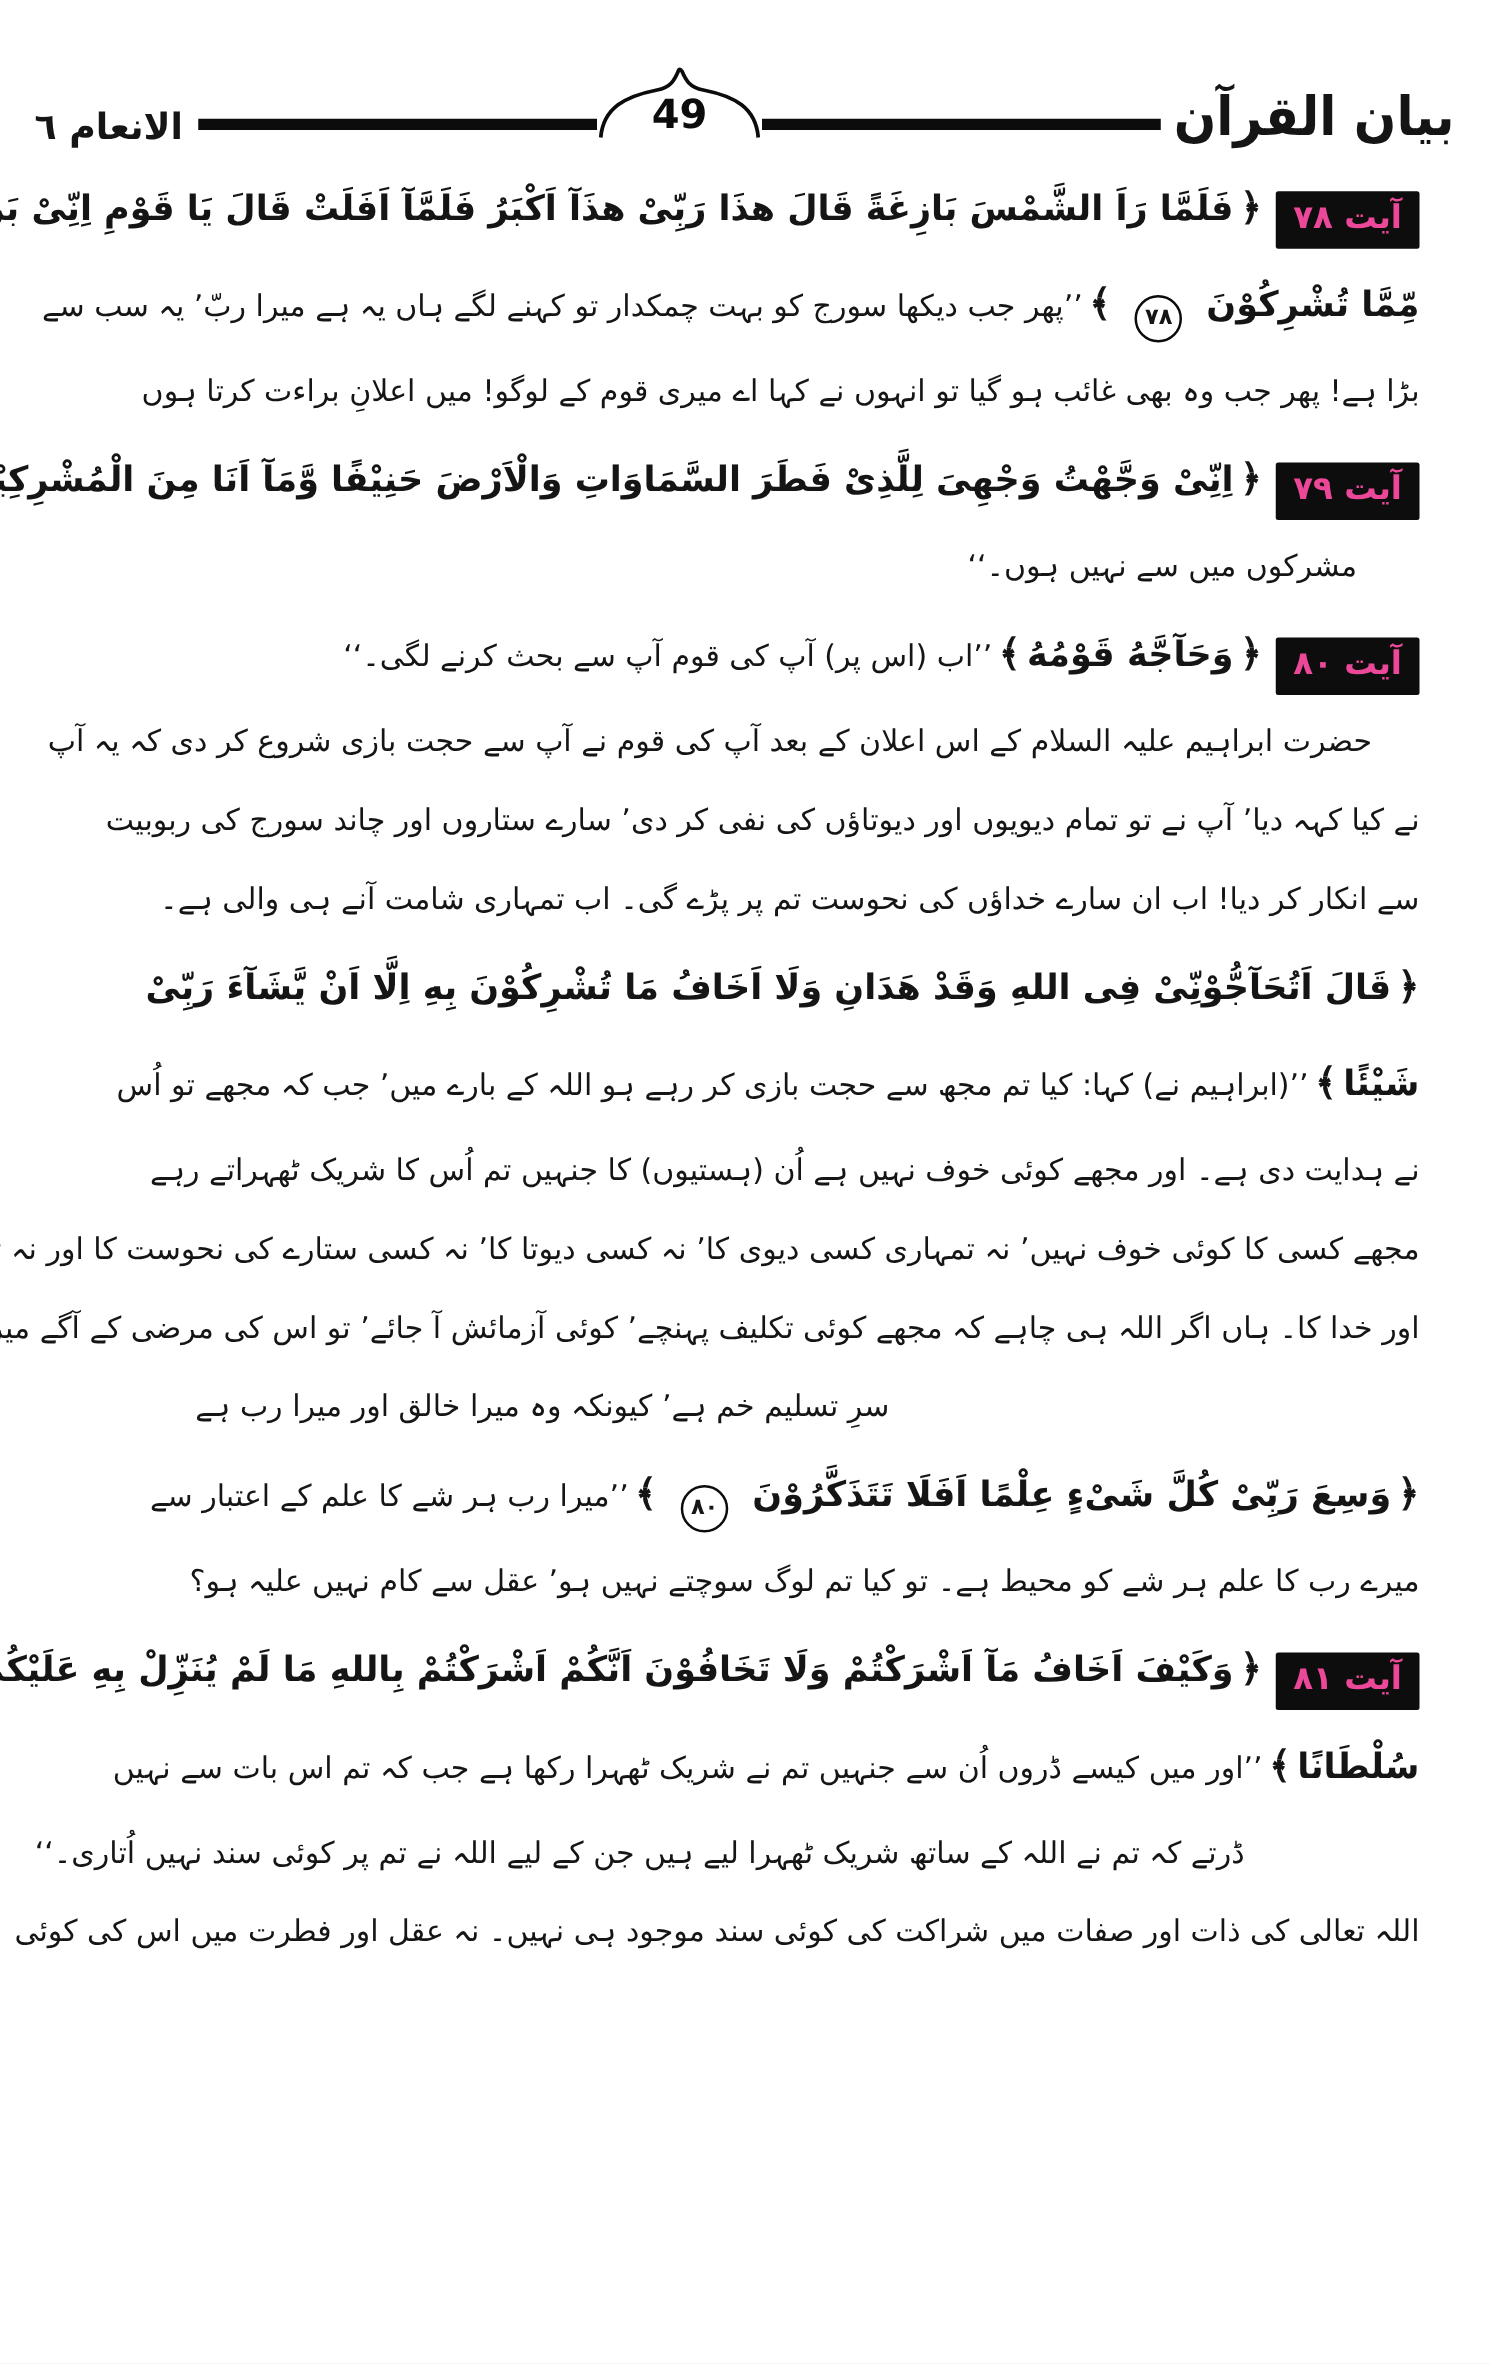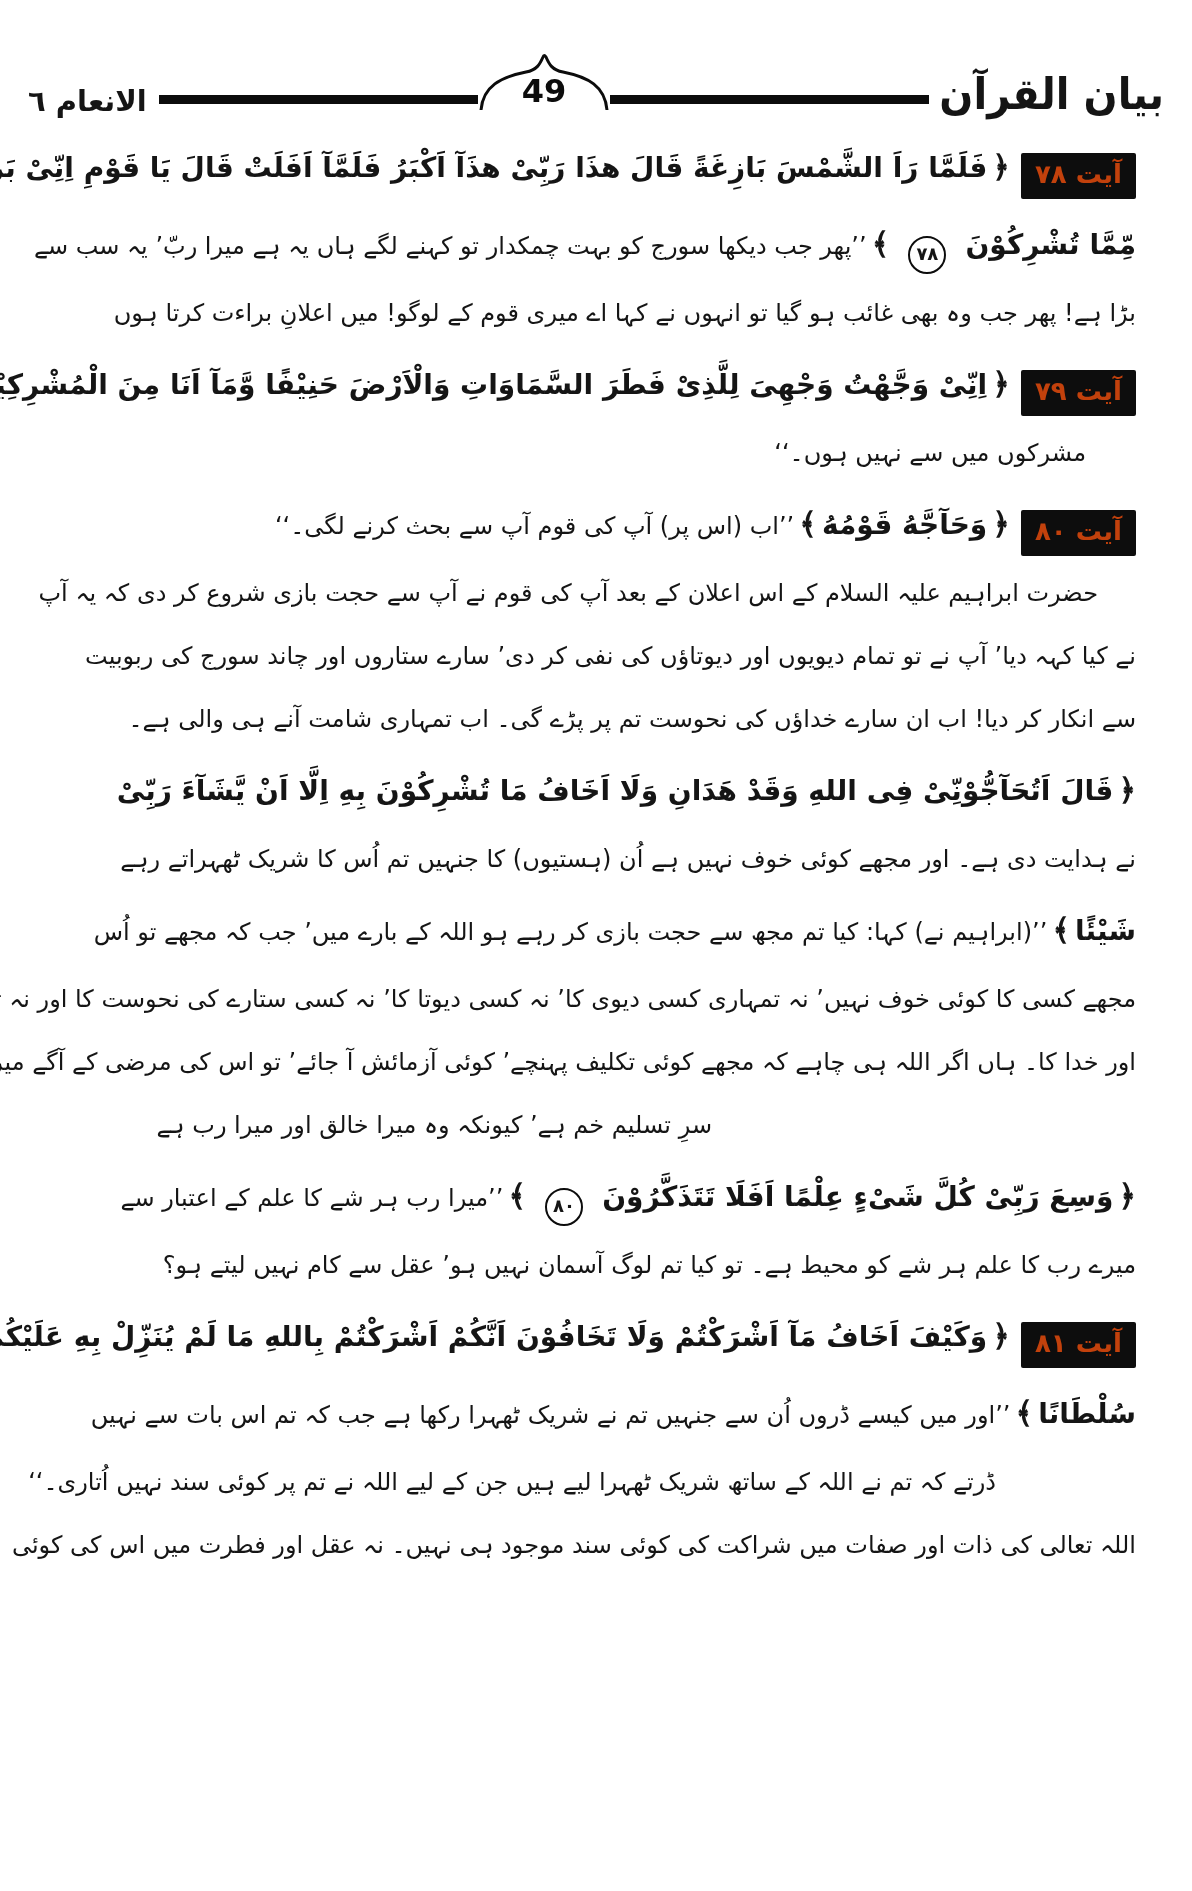--- a/index.html
+++ b/index.html
@@ -77,21 +77,21 @@
     text-align:center;
     line-height:31px;
     font-size:18px;
     font-weight:bold;
     vertical-align:-6px;
     margin:0 14px;
   }
   .ayah-marker{
     display:inline-block;
     background:#0d0d0d;
-    color:#c2410c;
+    color:#ec4899;
     font-size:26px;
     font-weight:bold;
     line-height:1;
     padding:8px 14px 12px 14px;
     margin-left:6px;
     border-radius:2px;
     vertical-align:-6px;
   }
   .indent-sm{padding-right:50px;}
   .indent-md{padding-right:140px;}
@@ -120,26 +120,26 @@
       <div class="line tall"><span class="ayah-marker">آیت ۷۸</span> <span class="seg-orn">﴿</span> <span class="seg-arabic">فَلَمَّا رَاَ الشَّمْسَ بَازِغَةً قَالَ هذَا رَبِّیْ هذَآ اَكْبَرُ فَلَمَّآ اَفَلَتْ قَالَ یَا قَوْمِ اِنِّیْ بَرِیْءٌ</span></div>
       <div class="line tall"><span class="seg-arabic">مِّمَّا تُشْرِكُوْنَ</span> <span class="seg-circ">۷۸</span> <span class="seg-orn">﴾</span> <span class="seg-urdu">’’پھر جب دیکھا سورج کو بہت چمکدار تو کہنے لگے ہاں یہ ہے میرا ربّ’ یہ سب سے</span></div>
       <div class="line"><span class="seg-urdu">بڑا ہے! پھر جب وہ بھی غائب ہو گیا تو انہوں نے کہا اے میری قوم کے لوگو! میں اعلانِ براءت کرتا ہوں</span></div>
       <div class="line tall"><span class="ayah-marker">آیت ۷۹</span> <span class="seg-orn">﴿</span> <span class="seg-arabic">اِنِّیْ وَجَّهْتُ وَجْهِیَ لِلَّذِیْ فَطَرَ السَّمَاوَاتِ وَالْاَرْضَ حَنِیْفًا وَّمَآ اَنَا مِنَ الْمُشْرِكِیْنَ</span>  </div>
       <div class="line indent-sm"><span class="seg-urdu">مشرکوں میں سے نہیں ہوں۔‘‘</span></div>
       <div class="line tall"><span class="ayah-marker">آیت ۸۰</span> <span class="seg-orn">﴿</span> <span class="seg-arabic">وَحَآجَّهُ قَوْمُهُ</span> <span class="seg-orn">﴾</span> <span class="seg-urdu">’’اب (اس پر) آپ کی قوم آپ سے بحث کرنے لگی۔‘‘</span></div>
       <div class="line para-indent"><span class="seg-urdu">حضرت ابراہیم علیہ السلام کے اس اعلان کے بعد آپ کی قوم نے آپ سے حجت بازی شروع کر دی کہ یہ آپ</span></div>
       <div class="line"><span class="seg-urdu">نے کیا کہہ دیا’ آپ نے تو تمام دیویوں اور دیوتاؤں کی نفی کر دی’ سارے ستاروں اور چاند سورج کی ربوبیت</span></div>
       <div class="line"><span class="seg-urdu">سے انکار کر دیا! اب ان سارے خداؤں کی نحوست تم پر پڑے گی۔ اب تمہاری شامت آنے ہی والی ہے۔</span></div>
       <div class="line tall"><span class="seg-orn">﴿</span> <span class="seg-arabic">قَالَ اَتُحَآجُّوْنِّیْ فِی اللهِ وَقَدْ هَدَانِ وَلَا اَخَافُ مَا تُشْرِكُوْنَ بِهِ اِلَّا اَنْ یَّشَآءَ رَبِّیْ</span></div>
+      <div class="line tall"><span class="seg-arabic">شَیْئًا</span> <span class="seg-orn">﴾</span> <span class="seg-urdu">’’(ابراہیم نے) کہا: کیا تم مجھ سے حجت بازی کر رہے ہو اللہ کے بارے میں’ جب کہ مجھے تو اُس</span></div>
       <div class="line"><span class="seg-urdu">نے ہدایت دی ہے۔ اور مجھے کوئی خوف نہیں ہے اُن (ہستیوں) کا جنہیں تم اُس کا شریک ٹھہراتے رہے</span></div>
-      <div class="line tall"><span class="seg-arabic">شَیْئًا</span> <span class="seg-orn">﴾</span> <span class="seg-urdu">’’(ابراہیم نے) کہا: کیا تم مجھ سے حجت بازی کر رہے ہو اللہ کے بارے میں’ جب کہ مجھے تو اُس</span></div>
       <div class="line"><span class="seg-urdu">مجھے کسی کا کوئی خوف نہیں’ نہ تمہاری کسی دیوی کا’ نہ کسی دیوتا کا’ نہ کسی ستارے کی نحوست کا اور نہ تمہارے کسی</span></div>
       <div class="line"><span class="seg-urdu">اور خدا کا۔ ہاں اگر اللہ ہی چاہے کہ مجھے کوئی تکلیف پہنچے’ کوئی آزمائش آ جائے’ تو اس کی مرضی کے آگے میرا بھی</span></div>
       <div class="line indent-lg"><span class="seg-urdu">سرِ تسلیم خم ہے’ کیونکہ وہ میرا خالق اور میرا رب ہے</span></div>
       <div class="line tall"><span class="seg-orn">﴿</span> <span class="seg-arabic">وَسِعَ رَبِّیْ كُلَّ شَیْءٍ عِلْمًا اَفَلَا تَتَذَكَّرُوْنَ</span> <span class="seg-circ">۸۰</span> <span class="seg-orn">﴾</span> <span class="seg-urdu">’’میرا رب ہر شے کا علم کے اعتبار سے</span></div>
-      <div class="line"><span class="seg-urdu">میرے رب کا علم ہر شے کو محیط ہے۔ تو کیا تم لوگ آسمان نہیں ہو’ عقل سے کام نہیں لیتے ہو؟</span></div>
+      <div class="line"><span class="seg-urdu">میرے رب کا علم ہر شے کو محیط ہے۔ تو کیا تم لوگ سوچتے نہیں ہو’ عقل سے کام نہیں علیہ ہو؟</span></div>
       <div class="line tall"><span class="ayah-marker">آیت ۸۱</span> <span class="seg-orn">﴿</span> <span class="seg-arabic">وَكَیْفَ اَخَافُ مَآ اَشْرَكْتُمْ وَلَا تَخَافُوْنَ اَنَّكُمْ اَشْرَكْتُمْ بِاللهِ مَا لَمْ یُنَزِّلْ بِهِ عَلَیْكُمْ</span></div>
       <div class="line tall"><span class="seg-arabic">سُلْطَانًا</span> <span class="seg-orn">﴾</span> <span class="seg-urdu">’’اور میں کیسے ڈروں اُن سے جنہیں تم نے شریک ٹھہرا رکھا ہے جب کہ تم اس بات سے نہیں</span></div>
       <div class="line indent-md"><span class="seg-urdu">ڈرتے کہ تم نے اللہ کے ساتھ شریک ٹھہرا لیے ہیں جن کے لیے اللہ نے تم پر کوئی سند نہیں اُتاری۔‘‘</span></div>
       <div class="line"><span class="seg-urdu">اللہ تعالی کی ذات اور صفات میں شراکت کی کوئی سند موجود ہی نہیں۔ نہ عقل اور فطرت میں اس کی کوئی</span></div>
     </div>
 
 </div>
 
 </body></html>

